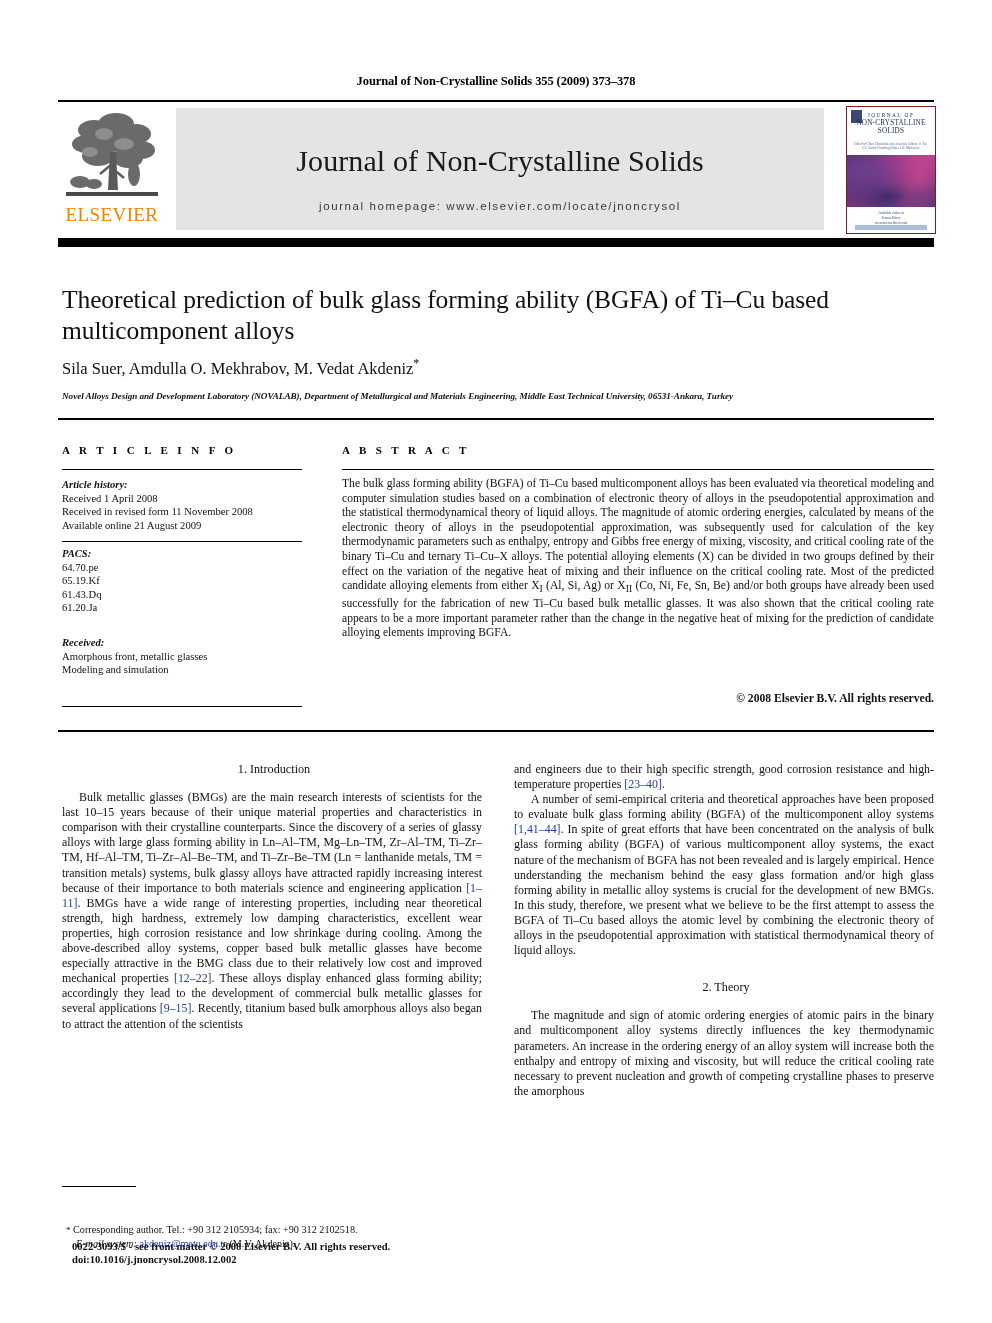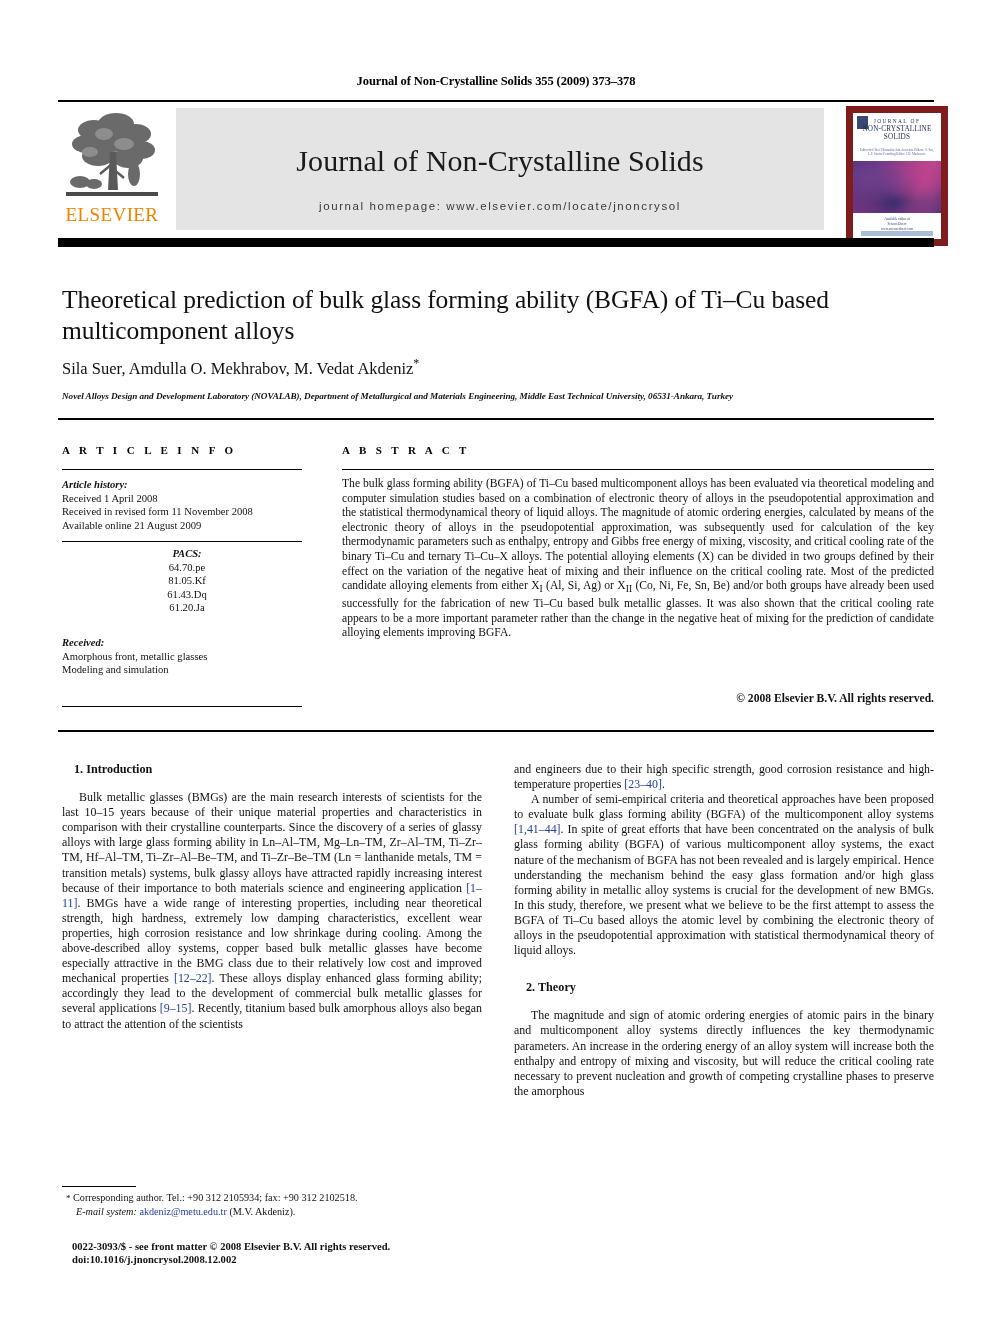--- a/index.html
+++ b/index.html
@@ -98,21 +98,21 @@
     font-family: "Liberation Sans", sans-serif;
     font-size: 11.5px;
     color: #3a3a3a;
     letter-spacing: 1.6px;
   }
 
   .cover-thumb {
     position: absolute;
     left: 788px; top: 2px;
     width: 88px; height: 126px;
-    border: 7px solid #7f1d1d;
+    border: 1px solid #7f1d1d;
     background: #ffffff;
     overflow: hidden;
   }
   .cover-inner {
     position: absolute;
     left: 0; top: 0; width: 100%; height: 100%;
   }
   .cover-head {
     position: absolute;
     left: 0; top: 4px; width: 100%;
@@ -245,21 +245,20 @@
     left: 62px; top: 541px; width: 240px;
     height: 1.4px; background: #000;
   }
   .pacs-block {
     position: absolute;
     left: 62px; top: 547px; width: 250px;
     font-family: "Liberation Serif", serif;
     font-size: 10.6px;
     line-height: 13.6px;
     color: #111;
-    text-align: center;
   }
   .kw-block {
     position: absolute;
     left: 62px; top: 636px; width: 250px;
     font-family: "Liberation Serif", serif;
     font-size: 10.6px;
     line-height: 13.6px;
     color: #111;
   }
   .rule-info-3 {
@@ -299,24 +298,24 @@
     width: 420px;
     font-family: "Liberation Serif", serif;
     font-size: 11.9px;
     line-height: 15.1px;
     text-align: justify;
     color: #111;
   }
   .col-left { left: 62px; }
   .col-right { left: 514px; }
   .sec-head {
-    font-weight: bold;
+    font-weight: normal;
     font-size: 12.2px;
-    margin: 0 0 13px 12px;
-    text-align: left;
+    margin: 0 0 13px 4px;
+    text-align: center;
   }
   .sec-head.spaced { margin-top: 22px; }
   .para { margin: 0; text-indent: 17px; }
   .ref { color: #22409a; }
 
   
   .fn-rule {
     position: absolute;
     left: 62px; top: 1186px; width: 74px;
     height: 1.2px; background: #000;
@@ -422,21 +421,21 @@
     <div>Received 1 April 2008</div>
     <div>Received in revised form 11 November 2008</div>
     <div>Available online 21 August 2009</div>
   </div>
 
   <div class="rule-info-2"></div>
 
   <div class="pacs-block">
     <div class="lbl" style="font-style:italic;font-weight:bold;">PACS:</div>
     <div>64.70.pe</div>
-    <div>81.05.Kf</div>
+    <div>65.19.Kf</div>
     <div>61.43.Dq</div>
     <div>61.20.Ja</div>
   </div>
 
   <div class="kw-block">
     <div class="lbl" style="font-style:italic;font-weight:bold;">Received:</div>
     <div>Amorphous front, metallic glasses</div>
     <div>Modeling and simulation</div>
   </div>
 
@@ -453,21 +452,21 @@
 
   <div class="col col-right">
     <p class="para" style="text-indent:0;">and engineers due to their high specific strength, good corrosion resistance and high-temperature properties <span class="ref">[23–40]</span>.</p>
     <p class="para">A number of semi-empirical criteria and theoretical approaches have been proposed to evaluate bulk glass forming ability (BGFA) of the multicomponent alloy systems <span class="ref">[1,41–44]</span>. In spite of great efforts that have been concentrated on the analysis of bulk glass forming ability (BGFA) of various multicomponent alloy systems, the exact nature of the mechanism of BGFA has not been revealed and is largely empirical. Hence understanding the mechanism behind the easy glass formation and/or high glass forming ability in metallic alloy systems is crucial for the development of new BMGs. In this study, therefore, we present what we believe to be the first attempt to assess the BGFA of Ti–Cu based alloys the atomic level by combining the electronic theory of alloys in the pseudopotential approximation with statistical thermodynamical theory of liquid alloys.</p>
     <div class="sec-head spaced">2. Theory</div>
     <p class="para">The magnitude and sign of atomic ordering energies of atomic pairs in the binary and multicomponent alloy systems directly influences the key thermodynamic parameters. An increase in the ordering energy of an alloy system will increase both the enthalpy and entropy of mixing and viscosity, but will reduce the critical cooling rate necessary to prevent nucleation and growth of competing crystalline phases to preserve the amorphous</p>
   </div>
 
   <div class="fn-rule"></div>
   <div class="footnote">
-    <div style="padding-left:14px;text-indent:-10px;">
+    <div style="padding-left:14px;text-indent:-10px;margin-top:32px;">
       <span class="star">*</span>
       <span>Corresponding author. Tel.: +90 312 2105934; fax: +90 312 2102518.</span>
     </div>
     <div style="padding-left:14px;">
       <span class="em">E-mail system:</span>
       <span class="mail">akdeniz@metu.edu.tr</span>
       <span>(M.V. Akdeniz).</span>
     </div>
   </div>
   <div class="imprint">

